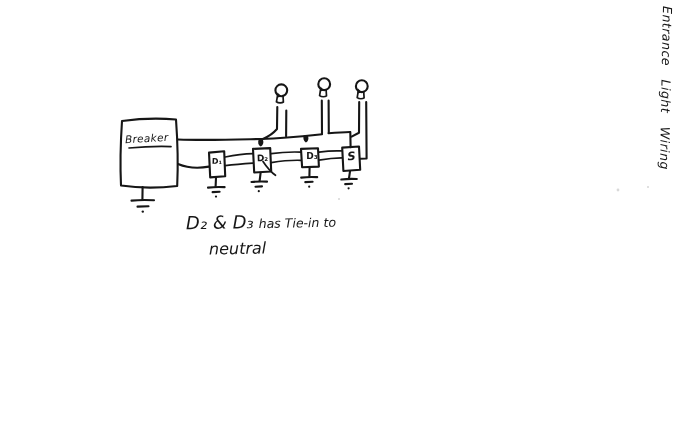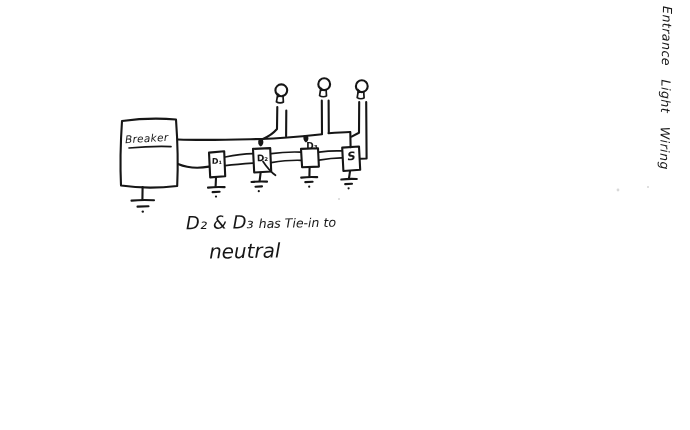--- a/index.html
+++ b/index.html
@@ -13,26 +13,26 @@
   .canvas svg{position:absolute;left:0;top:0;}
   .ink{stroke:#161616;fill:none;stroke-width:2.1;stroke-linecap:round;stroke-linejoin:round;}
   .ink-thin{stroke:#161616;fill:none;stroke-width:1.7;stroke-linecap:round;stroke-linejoin:round;}
   .ink-fill{fill:#161616;stroke:none;}
   .speck{fill:#d9d9d9;stroke:none;}
   .lbl{position:absolute;color:#161616;white-space:nowrap;}
   .breaker-lbl{left:125px;top:132px;font-size:10.5px;font-style:italic;transform:rotate(-3deg);letter-spacing:.3px;}
   .sw-lbl{font-weight:bold;text-align:center;}
   .d1-lbl{left:209px;top:157px;width:16px;font-size:8px;transform:rotate(2deg);}
   .d2-lbl{left:254px;top:153px;width:17px;font-size:9px;transform:rotate(-2deg);}
-  .d3-lbl{left:302px;top:141px;width:20px;font-size:9px;}
+  .d3-lbl{left:302px;top:151px;width:20px;font-size:9px;}
   .s-lbl{left:343px;top:149px;width:17px;font-size:11.5px;font-style:italic;transform:rotate(-6deg);}
   .note1{left:186px;top:211px;transform:rotate(-1deg);}
   .note1 .big{font-size:18px;font-style:italic;}
   .note1 .small{font-size:12.5px;font-style:italic;margin-left:5px;}
-  .note2{left:209px;top:239px;font-size:20px;font-style:italic;transform:rotate(-1deg);}
+  .note2{left:209px;top:239px;font-size:16px;font-style:italic;transform:rotate(-1deg);}
   .vtitle{
     left:651px;top:6px;height:215px;width:22px;
     writing-mode:vertical-rl;text-orientation:sideways;
     font-size:12.5px;font-style:italic;letter-spacing:.5px;word-spacing:9px;
     transform:rotate(1deg);
   }
 </style>
 </head>
 <body>
 

